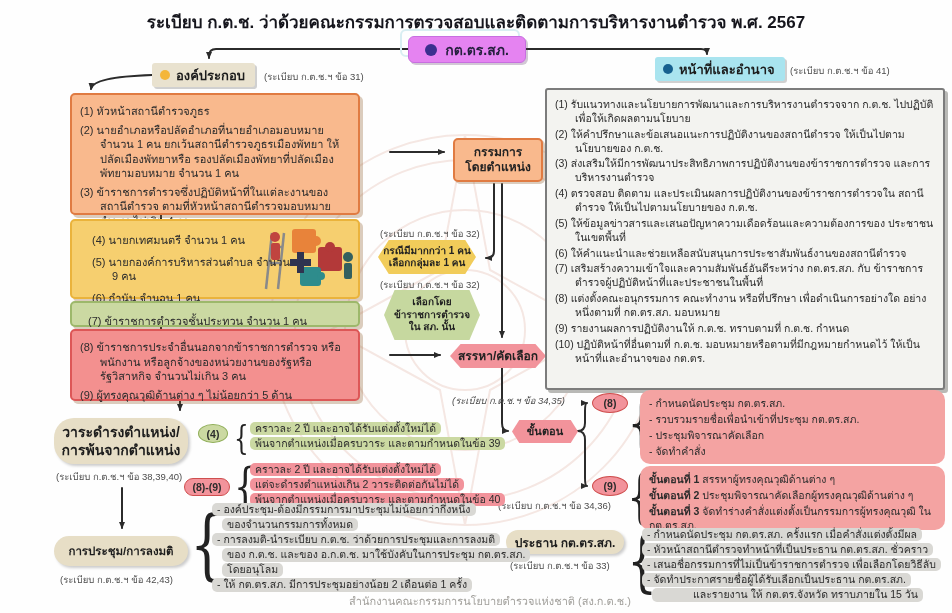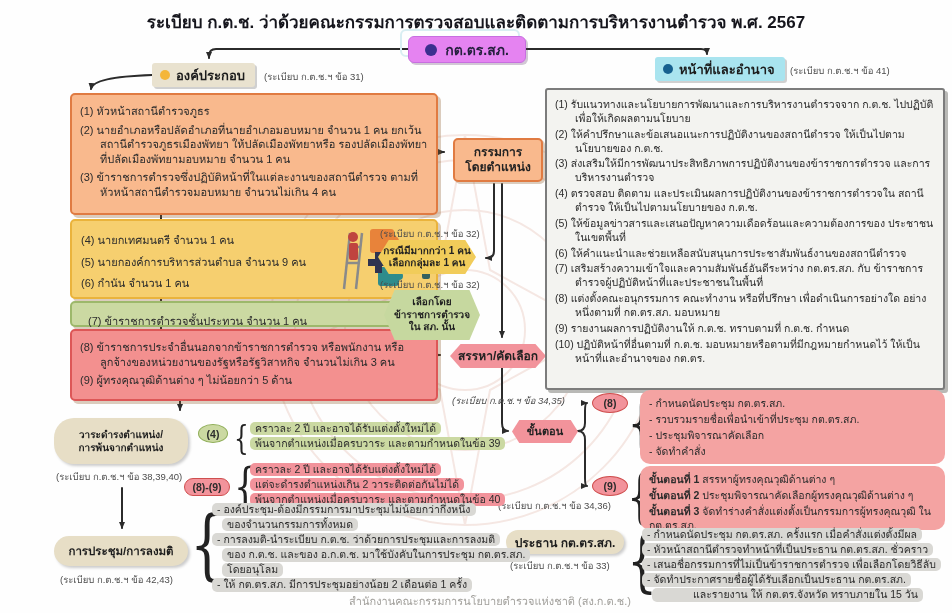--- a/index.html
+++ b/index.html
@@ -18,24 +18,24 @@
   .z2{z-index:2;}
   .title{width:952px;top:8px;left:0;text-align:center;font-size:17px;font-weight:bold;color:#15151c;}
   .center-node{left:408px;top:36px;width:118px;height:27px;background:var(--purple);border:1px solid #c86ee0;
     border-radius:6px;display:flex;align-items:center;justify-content:center;gap:8px;
     font-weight:bold;font-size:14px;color:#241f3d;box-shadow:2px 2px 0 rgba(80,40,90,.25);}
   .center-ghost{left:400px;top:29px;width:120px;height:28px;border:2px solid #d8eef2;border-radius:6px;z-index:1;}
   .dot{border-radius:50%;display:inline-block;}
   .hdr{height:24px;display:flex;align-items:center;gap:6px;padding:0 10px 0 8px;font-weight:bold;
     font-size:13px;color:#1c1c1c;border-radius:3px;box-shadow:2px 2px 0 rgba(0,0,0,.18);}
   .ref{font-size:9.5px;color:var(--ref);white-space:nowrap;}
-  .lbox{left:70px;width:368px;border-radius:5px;padding:5px 8px;font-size:11px;line-height:1.32;
+  .lbox{left:70px;width:290px;border-radius:5px;padding:5px 8px;font-size:11px;line-height:1.32;
     box-shadow:3px 3px 0 rgba(140,90,40,.3);}
   .litem{padding-left:20px;text-indent:-20px;margin:4px 0;}
-  .yspace .litem{margin:7px 1px;}
+  .yspace .litem{margin:7px 12px;}
   .hex{clip-path:polygon(11% 0,89% 0,100% 50%,89% 100%,11% 100%,0 50%);display:flex;flex-direction:column;
     align-items:center;justify-content:center;font-weight:bold;font-size:10px;line-height:1.25;text-align:center;color:#222;}
   .midbox{left:453px;top:138px;width:90px;height:44px;background:var(--orange);border:2px solid var(--orange-border);
     border-radius:5px;display:flex;flex-direction:column;align-items:center;justify-content:center;
     font-weight:bold;font-size:12px;line-height:1.25;color:#222;box-shadow:2px 2px 0 rgba(140,90,40,.3);}
   .dutybox{left:545px;top:88px;width:400px;height:302px;background:var(--graybox);border:2px solid var(--graybox-border);
     border-radius:3px;box-shadow:3px 3px 0 #b9b9b6;padding:6px 8px;font-size:10.5px;line-height:1.32;}
   .duty{padding-left:20px;text-indent:-20px;margin:2px 0;}
   .badge{display:flex;align-items:center;justify-content:center;font-weight:bold;font-size:10.5px;border-radius:50%;}
   .badge-pill{border-radius:10px;}
@@ -216,21 +216,21 @@
   <div class="abs z2 ref" style="left:510px;top:558px;">(ระเบียบ ก.ต.ช.ฯ ข้อ 33)</div>
   <div class="abs z2 brace" style="left:627px;top:527px;font-size:68px;">{</div>
   <div class="abs z2 chair-strips" style="left:642px;top:526px;width:305px;">
       <div class="strip strip-gray">- กำหนดนัดประชุม กต.ตร.สภ. ครั้งแรก เมื่อคำสั่งแต่งตั้งมีผล</div>
       <div class="strip strip-gray">- หัวหน้าสถานีตำรวจทำหน้าที่เป็นประธาน กต.ตร.สภ. ชั่วคราว</div>
       <div class="strip strip-gray">- เสนอชื่อกรรมการที่ไม่เป็นข้าราชการตำรวจ เพื่อเลือกโดยวิธีลับ</div>
       <div class="strip strip-gray">- จัดทำประกาศรายชื่อผู้ได้รับเลือกเป็นประธาน กต.ตร.สภ.</div>
       <div class="strip strip-gray">และรายงาน ให้ กต.ตร.จังหวัด ทราบภายใน 15 วัน</div>
     </div>
 
-  <div class="abs z2 pill" style="left:54px;top:418px;width:134px;height:46px;border-radius:20px;font-size:10px;line-height:1.3;">
+  <div class="abs z2 pill" style="left:54px;top:418px;width:134px;height:46px;border-radius:20px;font-size:14px;line-height:1.3;">
       <div>วาระดำรงตำแหน่ง/</div>
       <div>การพ้นจากตำแหน่ง</div>
     </div>
   <div class="abs z2 ref" style="left:56px;top:469px;">(ระเบียบ ก.ต.ช.ฯ ข้อ 38,39,40)</div>
 
   <div class="abs z2 badge" style="left:198px;top:424px;width:30px;height:19px;background:var(--green);border:1.5px solid #8fae58;">(4)</div>
   <div class="abs z2 brace" style="left:234px;top:421px;font-size:33px;">{</div>
   <div class="abs z2" style="left:250px;top:420px;">
       <div class="strip strip-green">คราวละ 2 ปี และอาจได้รับแต่งตั้งใหม่ได้</div>
       <div class="strip strip-green">พ้นจากตำแหน่งเมื่อครบวาระ และตามกำหนดในข้อ 39</div>

